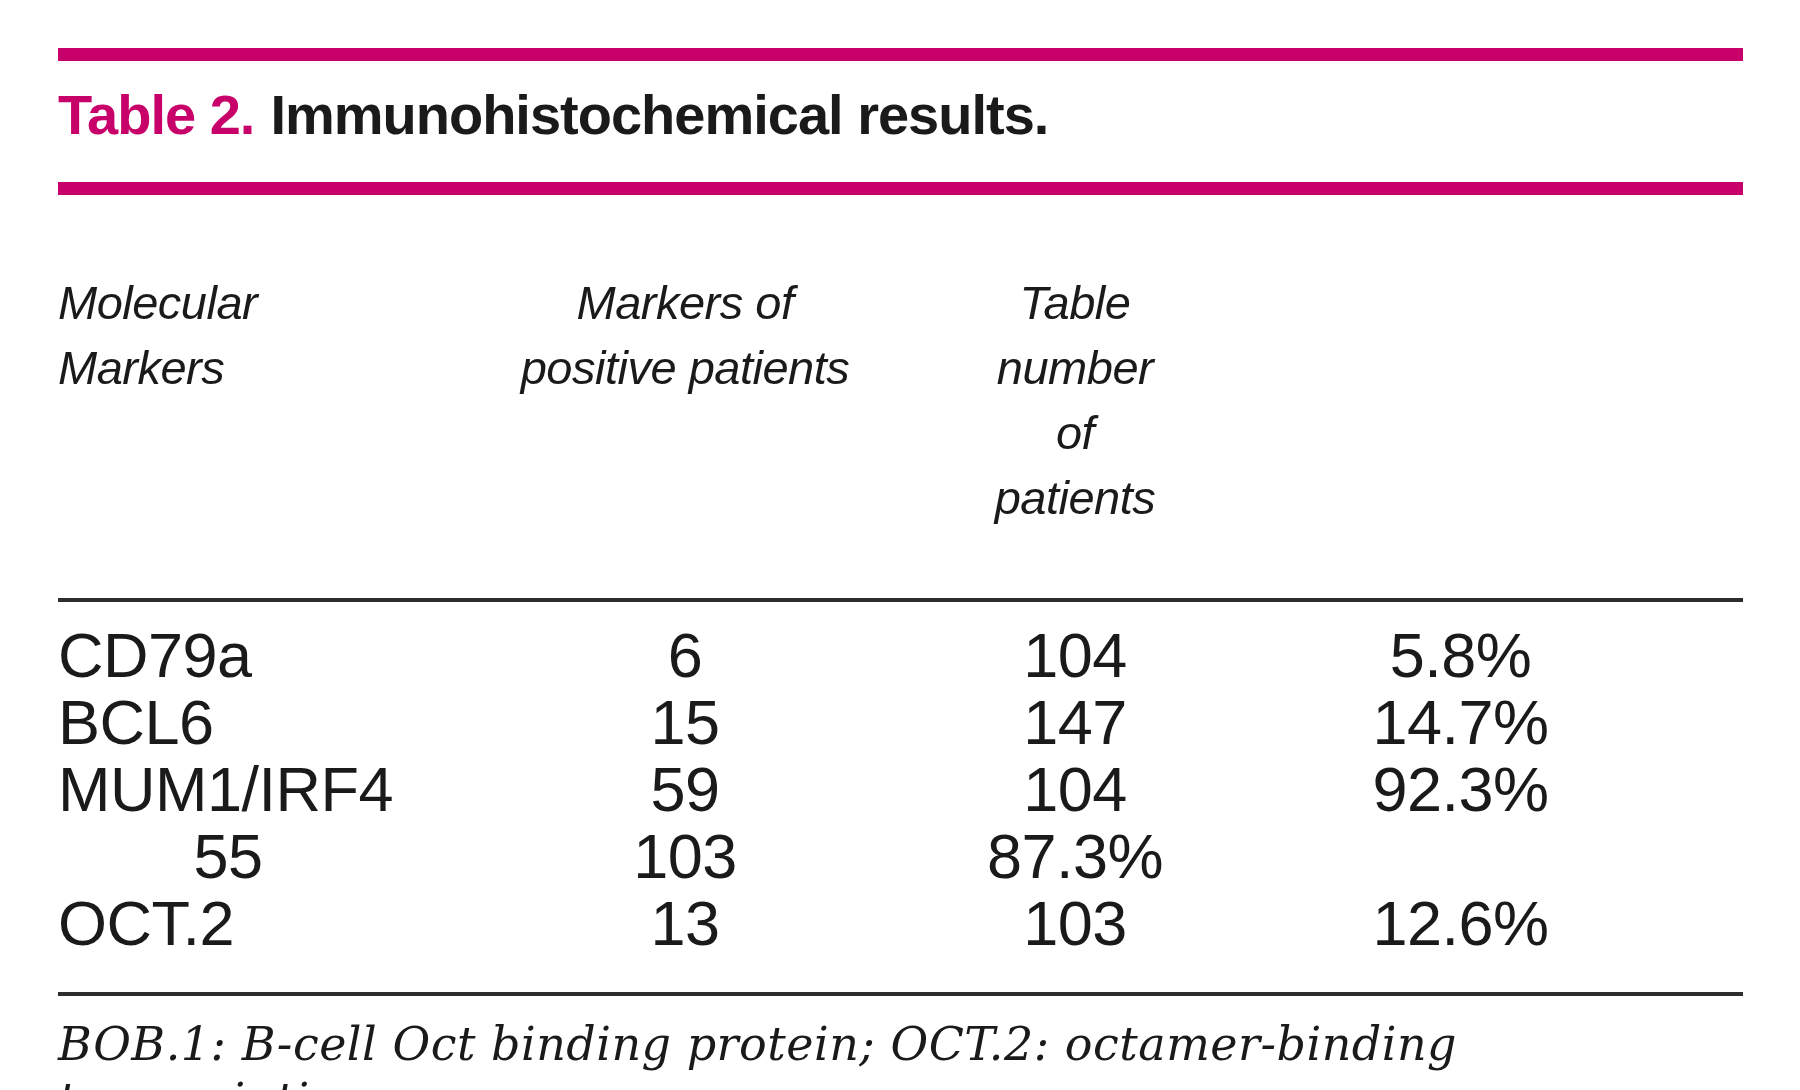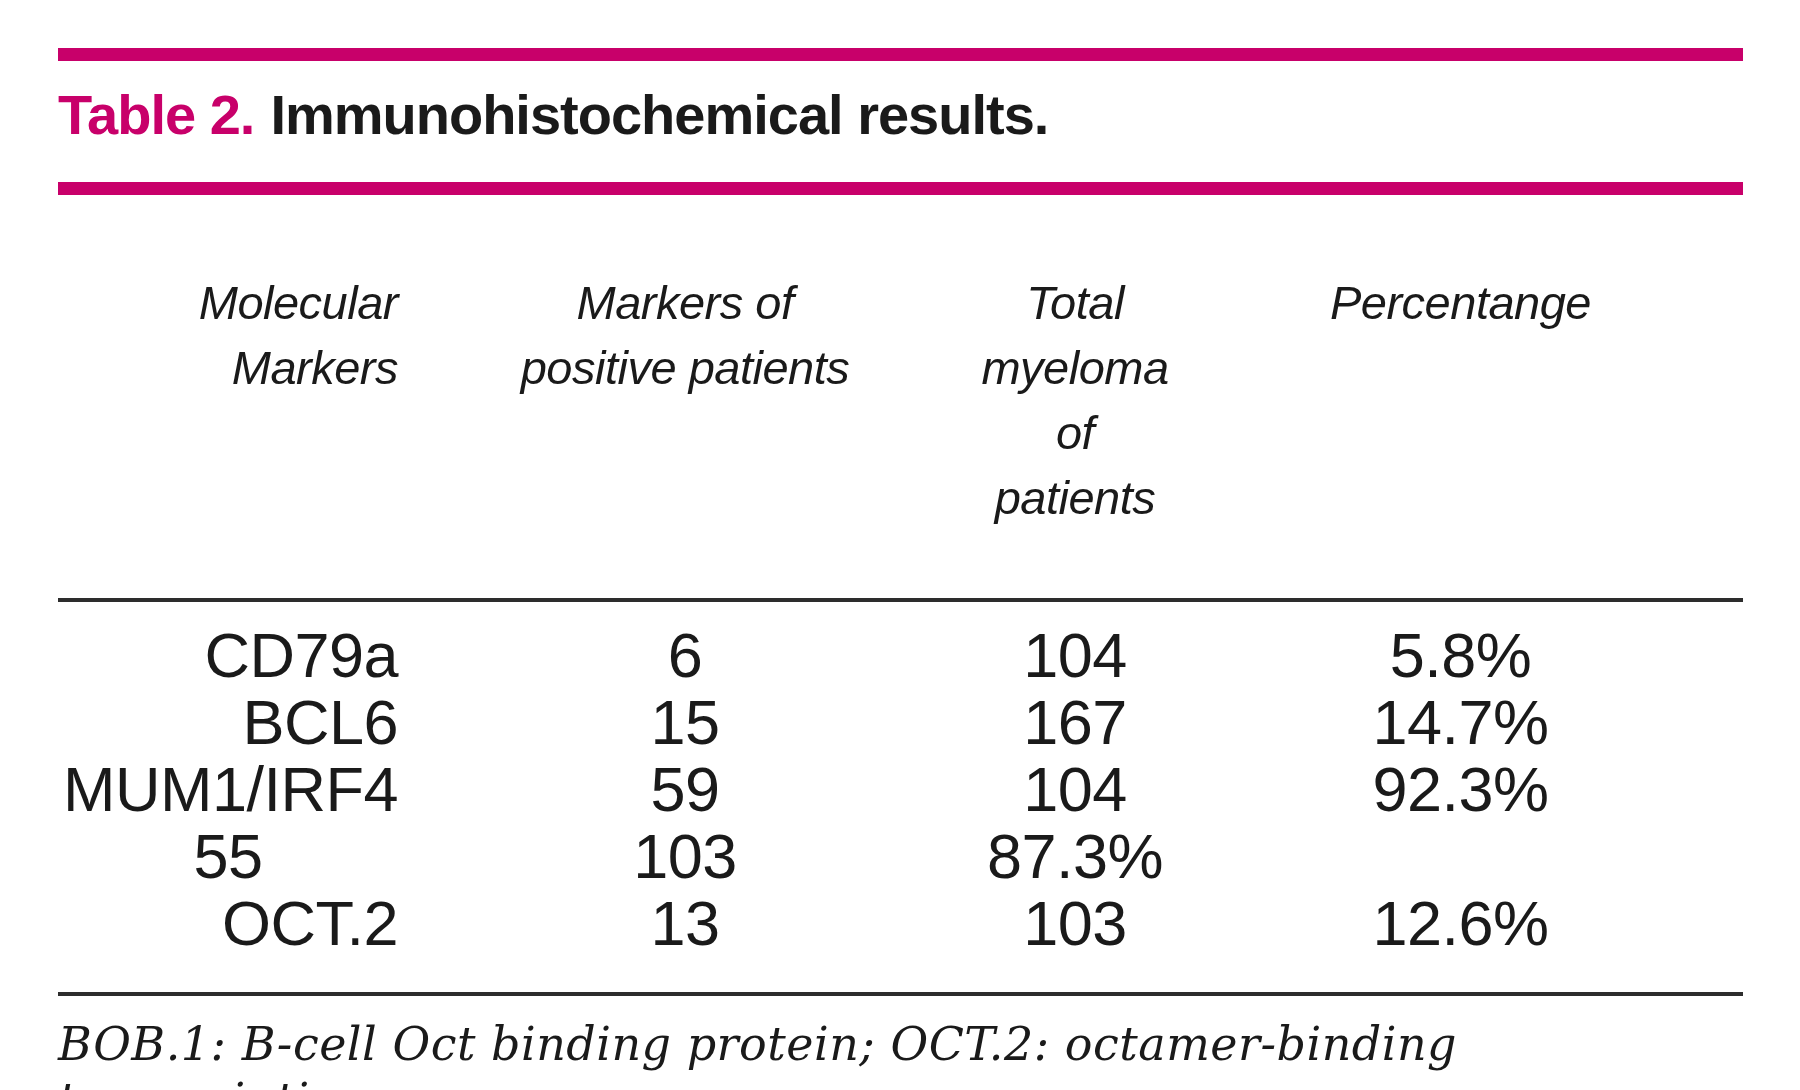--- a/index.html
+++ b/index.html
@@ -25,21 +25,21 @@
     font-weight: bold; letter-spacing: -1px;
     white-space: nowrap;
   }
   .title-label { color: var(--accent); margin-right: 16px; }
 
   .tgrid {
     display: grid;
     grid-template-columns: 340px 574px 206px 565px;
   }
   .cell-c { text-align: center; }
-  .cell-l { text-align: right; }
+  .cell-l { text-align: left; }
 
   .thead {
     margin-top: 75px;
     font-style: italic;
     font-size: 47px; line-height: 65px;
     font-stretch: condensed;
     letter-spacing: -0.5px;
   }
 
   .rule { height: 4px; background: var(--rule); }
@@ -76,42 +76,38 @@
     <div class="tgrid thead">
       <div class="cell-l">
         <div>Molecular</div>
         <div>Markers</div>
       </div>
       <div class="cell-c">
         <div>Markers of</div>
         <div>positive patients</div>
       </div>
       <div class="cell-c">
-        <div>Total myeloma</div>
+        <div>Table number</div>
         <div>of patients</div>
-      </div>
-      <div class="cell-c">
-        <div>Percentange</div>
-        <div></div>
       </div>
     </div>
 
     <div class="rule rule-head"></div>
 
     <div class="tbody">
       <div class="tgrid">
         <div class="cell-l">CD79a</div>
         <div class="cell-c">6</div>
         <div class="cell-c">104</div>
         <div class="cell-c">5.8%</div>
       </div>
       <div class="tgrid">
         <div class="cell-l">BCL6</div>
         <div class="cell-c">15</div>
-        <div class="cell-c">167</div>
+        <div class="cell-c">147</div>
         <div class="cell-c">14.7%</div>
       </div>
       <div class="tgrid">
         <div class="cell-l">MUM1/IRF4</div>
         <div class="cell-c">59</div>
         <div class="cell-c">104</div>
         <div class="cell-c">92.3%</div>
       </div>
       <div class="tgrid">
         <div class="cell-c">55</div>

